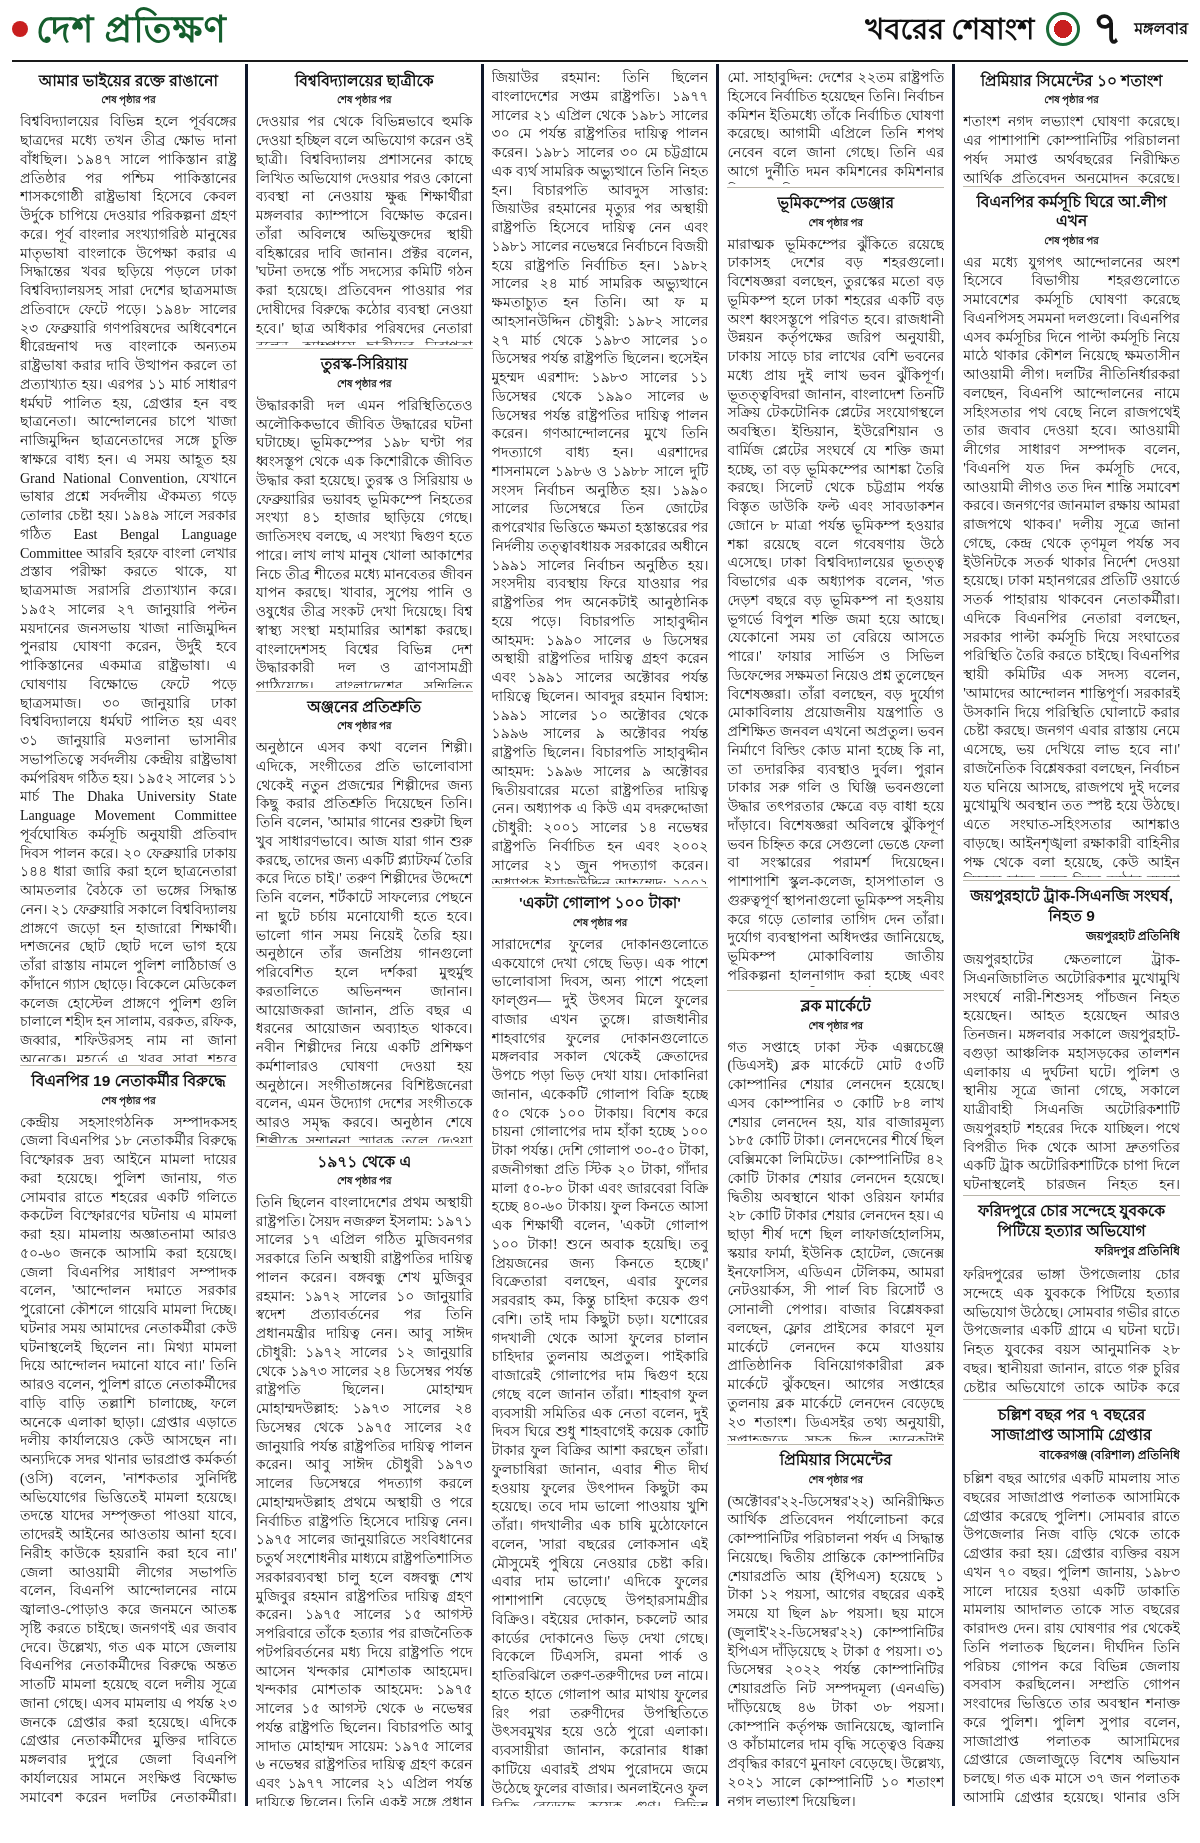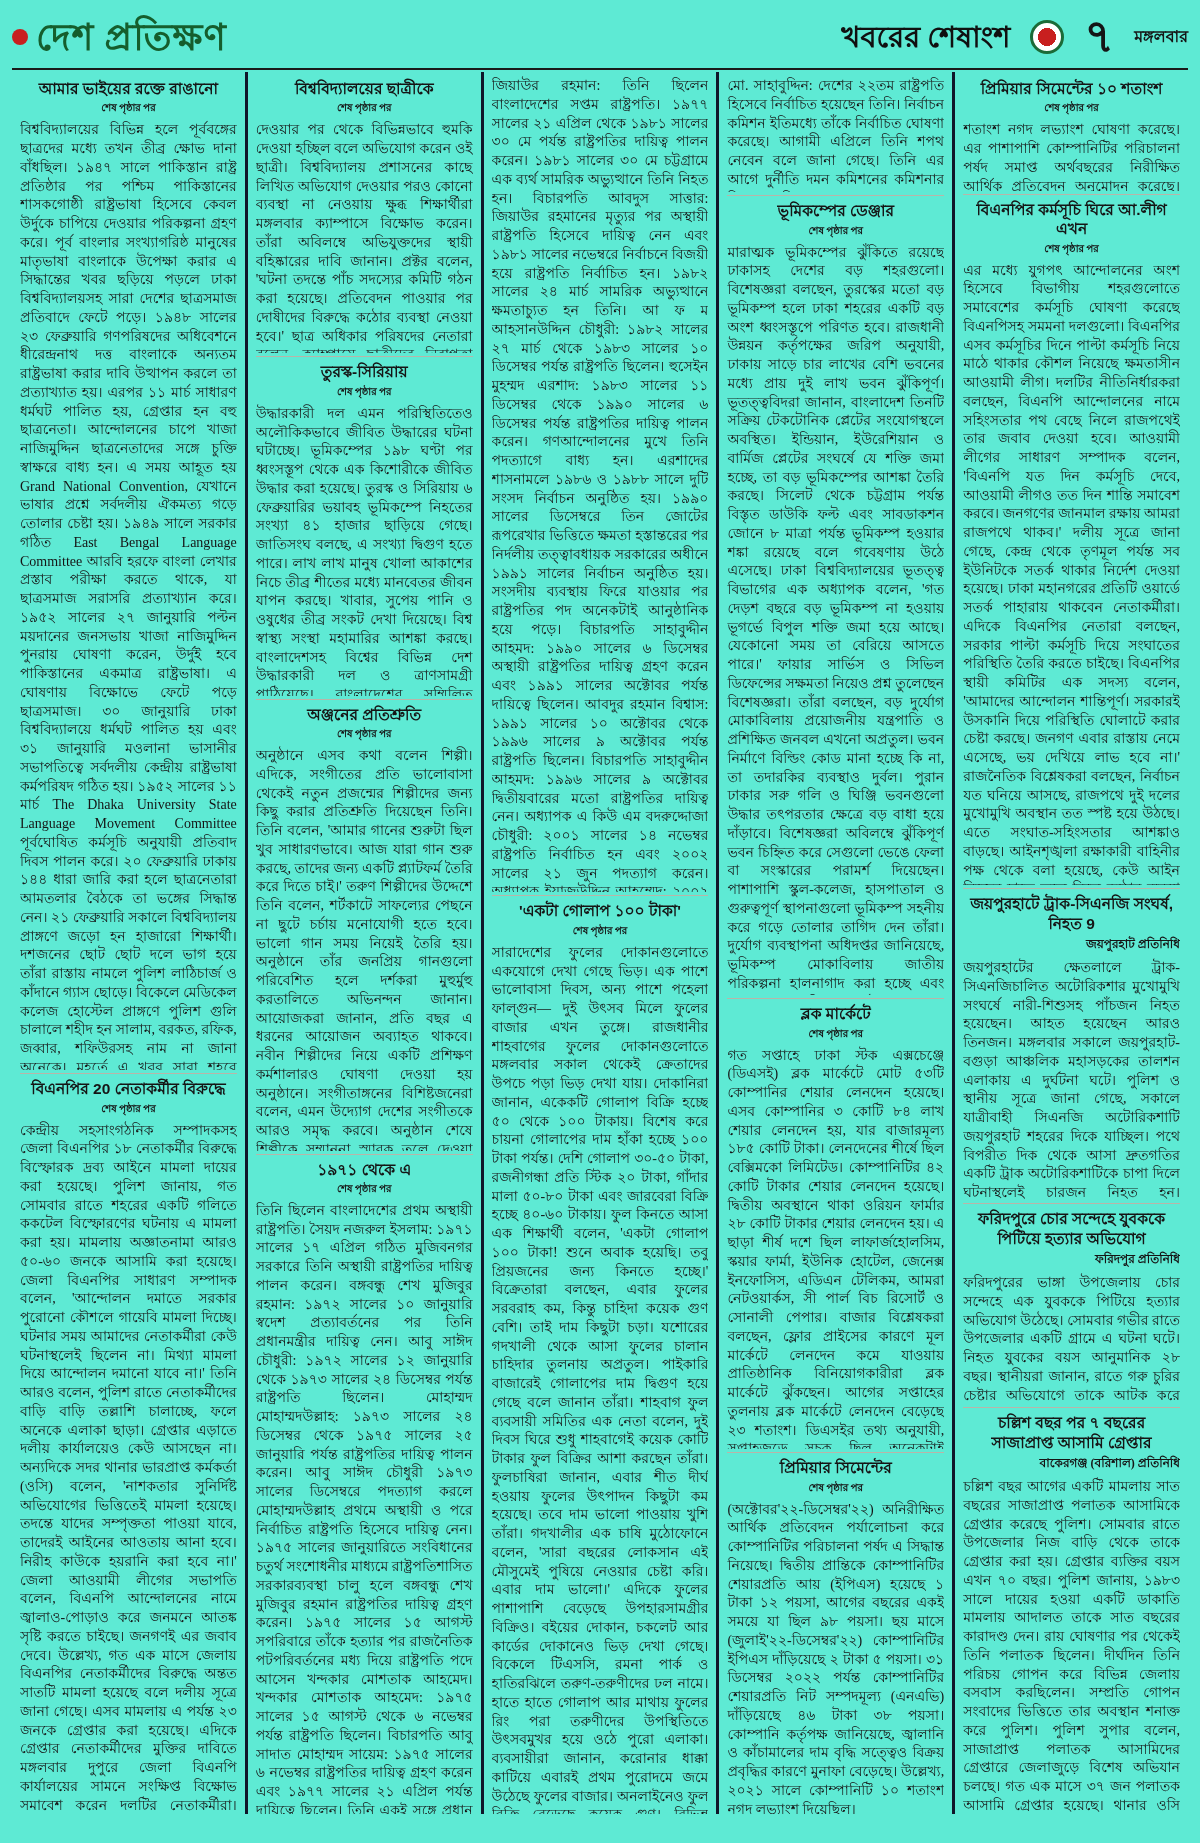--- a/index.html
+++ b/index.html
@@ -1,23 +1,23 @@
 <!DOCTYPE html>
 <html><head>
 <meta charset="utf-8">
 <style>
   html,body{margin:0;padding:0;background:#dedbd2;}
-  .page{width:1200px;height:1843px;margin:0 auto;background:#5eead4;box-sizing:border-box;
-        padding:8px 12px 0;font-family:"Liberation Serif",serif;color:#151515;overflow:hidden;}
+  .page{width:1200px;height:1843px;margin:0 auto;background:#ffffff;box-sizing:border-box;
+        padding:0 12px 0;font-family:"Liberation Serif",serif;color:#151515;overflow:hidden;}
   
   .mast{display:flex;align-items:center;justify-content:space-between;height:58px;}
   .logo{display:flex;align-items:center;gap:8px;}
   .logo-mark{width:16px;height:16px;border-radius:50%;background:#c81f1f;display:inline-block;}
   .logo-text{font-size:37px;font-weight:bold;color:#155e2d;letter-spacing:1px;line-height:1;}
-  .mast-right{display:flex;align-items:center;gap:20px;}
+  .mast-right{display:flex;align-items:center;gap:12px;}
   .section-title{font-size:29px;font-weight:bold;color:#101010;line-height:1;}
   .emblem{width:34px;height:34px;border-radius:50%;border:3px solid #1b6b38;background:
           radial-gradient(circle at 50% 50%, #c81f1f 0 9px, #ffffff 9px);box-sizing:border-box;}
   .page-num{font-size:46px;font-weight:bold;line-height:1;}
   .day{font-size:16px;font-weight:bold;}
   .mast-rule{border:none;border-top:2px solid #1a1a1a;margin:2px 0 0;}
   .date-row{height:20px;font-size:12px;text-align:right;padding-right:160px;line-height:20px;
             border-bottom:1px solid #4a4a4a;}
   
   .columns{display:flex;height:1742px;overflow:hidden;margin-top:2px;}
@@ -53,21 +53,21 @@
 
   <main class="columns">
 
     <section class="col">
       <article class="art" style="height:1150px">
         <h2 class="hl">আমার ভাইয়ের রক্তে রাঙানো</h2>
         <div class="cont">শেষ পৃষ্ঠার পর</div>
         <p class="body">বিশ্ববিদ্যালয়ের বিভিন্ন হলে পূর্ববঙ্গের ছাত্রদের মধ্যে তখন তীব্র ক্ষোভ দানা বাঁধছিল। ১৯৪৭ সালে পাকিস্তান রাষ্ট্র প্রতিষ্ঠার পর পশ্চিম পাকিস্তানের শাসকগোষ্ঠী রাষ্ট্রভাষা হিসেবে কেবল উর্দুকে চাপিয়ে দেওয়ার পরিকল্পনা গ্রহণ করে। পূর্ব বাংলার সংখ্যাগরিষ্ঠ মানুষের মাতৃভাষা বাংলাকে উপেক্ষা করার এ সিদ্ধান্তের খবর ছড়িয়ে পড়লে ঢাকা বিশ্ববিদ্যালয়সহ সারা দেশের ছাত্রসমাজ প্রতিবাদে ফেটে পড়ে। ১৯৪৮ সালের ২৩ ফেব্রুয়ারি গণপরিষদের অধিবেশনে ধীরেন্দ্রনাথ দত্ত বাংলাকে অন্যতম রাষ্ট্রভাষা করার দাবি উত্থাপন করলে তা প্রত্যাখ্যাত হয়। এরপর ১১ মার্চ সাধারণ ধর্মঘট পালিত হয়, গ্রেপ্তার হন বহু ছাত্রনেতা। আন্দোলনের চাপে খাজা নাজিমুদ্দিন ছাত্রনেতাদের সঙ্গে চুক্তি স্বাক্ষরে বাধ্য হন। এ সময় আহূত হয় Grand National Convention, যেখানে ভাষার প্রশ্নে সর্বদলীয় ঐকমত্য গড়ে তোলার চেষ্টা হয়। ১৯৪৯ সালে সরকার গঠিত East Bengal Language Committee আরবি হরফে বাংলা লেখার প্রস্তাব পরীক্ষা করতে থাকে, যা ছাত্রসমাজ সরাসরি প্রত্যাখ্যান করে। ১৯৫২ সালের ২৭ জানুয়ারি পল্টন ময়দানের জনসভায় খাজা নাজিমুদ্দিন পুনরায় ঘোষণা করেন, উর্দুই হবে পাকিস্তানের একমাত্র রাষ্ট্রভাষা। এ ঘোষণায় বিক্ষোভে ফেটে পড়ে ছাত্রসমাজ। ৩০ জানুয়ারি ঢাকা বিশ্ববিদ্যালয়ে ধর্মঘট পালিত হয় এবং ৩১ জানুয়ারি মওলানা ভাসানীর সভাপতিত্বে সর্বদলীয় কেন্দ্রীয় রাষ্ট্রভাষা কর্মপরিষদ গঠিত হয়। ১৯৫২ সালের ১১ মার্চ The Dhaka University State Language Movement Committee পূর্বঘোষিত কর্মসূচি অনুযায়ী প্রতিবাদ দিবস পালন করে। ২০ ফেব্রুয়ারি ঢাকায় ১৪৪ ধারা জারি করা হলে ছাত্রনেতারা আমতলার বৈঠকে তা ভঙ্গের সিদ্ধান্ত নেন। ২১ ফেব্রুয়ারি সকালে বিশ্ববিদ্যালয় প্রাঙ্গণে জড়ো হন হাজারো শিক্ষার্থী। দশজনের ছোট ছোট দলে ভাগ হয়ে তাঁরা রাস্তায় নামলে পুলিশ লাঠিচার্জ ও কাঁদানে গ্যাস ছোড়ে। বিকেলে মেডিকেল কলেজ হোস্টেল প্রাঙ্গণে পুলিশ গুলি চালালে শহীদ হন সালাম, বরকত, রফিক, জব্বার, শফিউরসহ নাম না জানা অনেকে। মুহূর্তে এ খবর সারা শহরে ছড়িয়ে পড়ে, ক্ষুব্ধ জনতা রাস্তায় নেমে আসে। ২২ ফেব্রুয়ারি শহীদদের গায়েবানা জানাজায় লাখো মানুষ অংশ নেয়। ২৩ ফেব্রুয়ারি রাতারাতি গড়ে ওঠে প্রথম শহীদ মিনার, যা পুলিশ গুঁড়িয়ে দেয়। তাঁদের রক্তে রাঙানো একুশে ফেব্রুয়ারি আজ আন্তর্জাতিক মাতৃভাষা দিবস হিসেবে সারা বিশ্বে পালিত হচ্ছে। ১৯৫৪ সালে যুক্তফ্রন্ট নির্বাচনে জয়ী হওয়ার পর বাংলা ভাষার দাবি নতুন মাত্রা পায়। অবশেষে The Basic Principles Committee of the Constituent Assembly of Pakistan–এর সুপারিশ সংশোধন করে ১৯৫৬ সালের সংবিধানে বাংলা রাষ্ট্রভাষার স্বীকৃতি পায়। ভাষা আন্দোলনের পথ বেয়েই পরবর্তীকালে স্বাধিকার আন্দোলন, ছয় দফা, ঊনসত্তরের গণঅভ্যুত্থান এবং একাত্তরের মহান মুক্তিযুদ্ধের মধ্য দিয়ে স্বাধীন বাংলাদেশের অভ্যুদয় ঘটে। ভাষাসৈনিকদের স্মৃতি রক্ষায় দেশের প্রতিটি শিক্ষাপ্রতিষ্ঠানে শহীদ মিনার নির্মাণ এবং পাঠ্যসূচিতে ভাষা আন্দোলনের প্রকৃত ইতিহাস অন্তর্ভুক্ত করার দাবি জানিয়েছেন ভাষাসৈনিক পরিবারের সদস্যরা। তাঁরা বলেন, একুশের চেতনা কেবল শহীদ মিনারে ফুল দেওয়ার মধ্যে সীমাবদ্ধ থাকলে চলবে না; সর্বস্তরে বাংলা ভাষার প্রচলন নিশ্চিত করতে হবে। আদালত, প্রশাসন ও উচ্চশিক্ষায় বাংলার ব্যবহার বাড়াতে সরকারের কার্যকর উদ্যোগ প্রয়োজন। একুশে ফেব্রুয়ারি উপলক্ষে কেন্দ্রীয় শহীদ মিনারে শ্রদ্ধা নিবেদনের জন্য ইতিমধ্যে সব প্রস্তুতি সম্পন্ন হয়েছে বলে জানিয়েছে ঢাকা বিশ্ববিদ্যালয় কর্তৃপক্ষ।</p>
       </article>
       <article class="art fill">
-        <h2 class="hl">বিএনপির 20 নেতাকর্মীর বিরুদ্ধে</h2>
+        <h2 class="hl">বিএনপির 19 নেতাকর্মীর বিরুদ্ধে</h2>
         <div class="cont">শেষ পৃষ্ঠার পর</div>
         <p class="body">কেন্দ্রীয় সহসাংগঠনিক সম্পাদকসহ জেলা বিএনপির ১৮ নেতাকর্মীর বিরুদ্ধে বিস্ফোরক দ্রব্য আইনে মামলা দায়ের করা হয়েছে। পুলিশ জানায়, গত সোমবার রাতে শহরের একটি গলিতে ককটেল বিস্ফোরণের ঘটনায় এ মামলা করা হয়। মামলায় অজ্ঞাতনামা আরও ৫০-৬০ জনকে আসামি করা হয়েছে। জেলা বিএনপির সাধারণ সম্পাদক বলেন, 'আন্দোলন দমাতে সরকার পুরোনো কৌশলে গায়েবি মামলা দিচ্ছে। ঘটনার সময় আমাদের নেতাকর্মীরা কেউ ঘটনাস্থলেই ছিলেন না। মিথ্যা মামলা দিয়ে আন্দোলন দমানো যাবে না।' তিনি আরও বলেন, পুলিশ রাতে নেতাকর্মীদের বাড়ি বাড়ি তল্লাশি চালাচ্ছে, ফলে অনেকে এলাকা ছাড়া। গ্রেপ্তার এড়াতে দলীয় কার্যালয়েও কেউ আসছেন না। অন্যদিকে সদর থানার ভারপ্রাপ্ত কর্মকর্তা (ওসি) বলেন, 'নাশকতার সুনির্দিষ্ট অভিযোগের ভিত্তিতেই মামলা হয়েছে। তদন্তে যাদের সম্পৃক্ততা পাওয়া যাবে, তাদেরই আইনের আওতায় আনা হবে। নিরীহ কাউকে হয়রানি করা হবে না।' জেলা আওয়ামী লীগের সভাপতি বলেন, বিএনপি আন্দোলনের নামে জ্বালাও-পোড়াও করে জনমনে আতঙ্ক সৃষ্টি করতে চাইছে। জনগণই এর জবাব দেবে। উল্লেখ্য, গত এক মাসে জেলায় বিএনপির নেতাকর্মীদের বিরুদ্ধে অন্তত সাতটি মামলা হয়েছে বলে দলীয় সূত্রে জানা গেছে। এসব মামলায় এ পর্যন্ত ২৩ জনকে গ্রেপ্তার করা হয়েছে। এদিকে গ্রেপ্তার নেতাকর্মীদের মুক্তির দাবিতে মঙ্গলবার দুপুরে জেলা বিএনপি কার্যালয়ের সামনে সংক্ষিপ্ত বিক্ষোভ সমাবেশ করেন দলটির নেতাকর্মীরা। সমাবেশ থেকে আগামী বৃহস্পতিবার জেলা শহরে বিক্ষোভ মিছিলের কর্মসূচি ঘোষণা করা হয়। পুলিশ বলছে, শান্তিপূর্ণ কর্মসূচিতে বাধা দেওয়া হবে না, তবে বিশৃঙ্খলার চেষ্টা হলে ছাড় দেওয়া হবে না।</p>
       </article>
     </section>
 
     <section class="col">
       <article class="art" style="height:298px">
         <h2 class="hl">বিশ্ববিদ্যালয়ের ছাত্রীকে</h2>
         <div class="cont">শেষ পৃষ্ঠার পর</div>
         <p class="body">দেওয়ার পর থেকে বিভিন্নভাবে হুমকি দেওয়া হচ্ছিল বলে অভিযোগ করেন ওই ছাত্রী। বিশ্ববিদ্যালয় প্রশাসনের কাছে লিখিত অভিযোগ দেওয়ার পরও কোনো ব্যবস্থা না নেওয়ায় ক্ষুব্ধ শিক্ষার্থীরা মঙ্গলবার ক্যাম্পাসে বিক্ষোভ করেন। তাঁরা অবিলম্বে অভিযুক্তদের স্থায়ী বহিষ্কারের দাবি জানান। প্রক্টর বলেন, 'ঘটনা তদন্তে পাঁচ সদস্যের কমিটি গঠন করা হয়েছে। প্রতিবেদন পাওয়ার পর দোষীদের বিরুদ্ধে কঠোর ব্যবস্থা নেওয়া হবে।' ছাত্র অধিকার পরিষদের নেতারা বলেন, ক্যাম্পাসে ছাত্রীদের নিরাপত্তা নিশ্চিত করতে প্রশাসন বারবার ব্যর্থ হচ্ছে। তদন্তের নামে কালক্ষেপণ করা হলে কঠোর কর্মসূচি দেওয়া হবে বলে হুঁশিয়ারি দেন তাঁরা। এদিকে অভিযুক্ত দুই শিক্ষার্থীকে সাময়িক বহিষ্কার করা হয়েছে বলে রেজিস্ট্রার দপ্তর সূত্রে জানা গেছে।</p>

